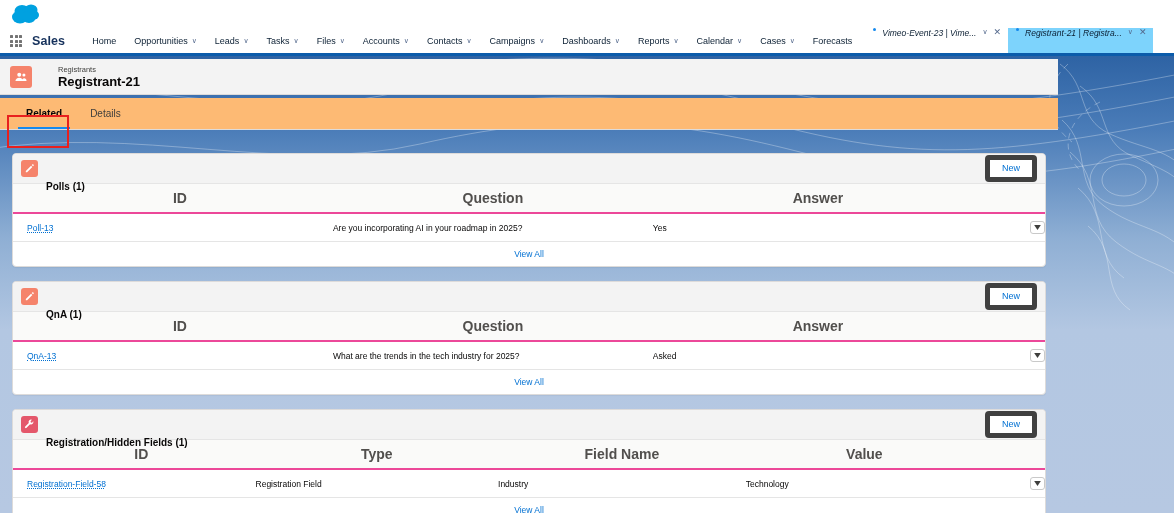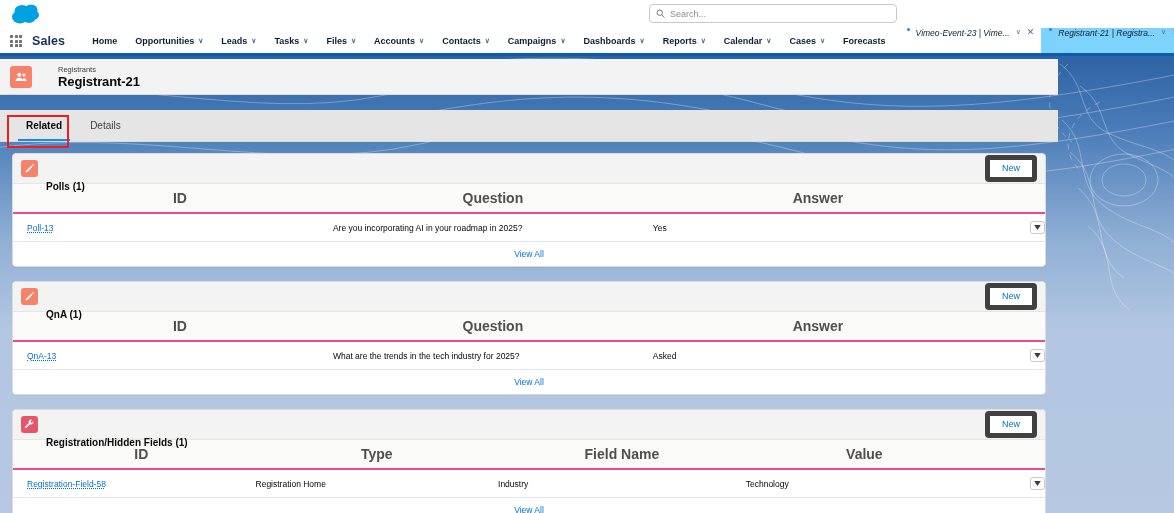--- a/index.html
+++ b/index.html
@@ -81,22 +81,22 @@
   .objicon {
     width: 22px; height: 22px; border-radius: 3px; display: flex;
     align-items: center; justify-content: center; flex: 0 0 auto;
   }
   #rec-header .objicon { background: #f5836b; }
   #rec-eyebrow { font-size: 7.5px; color: #3e3e3c; line-height: 11px; }
   #rec-title { font-size: 13px; font-weight: bold; color: #080707; line-height: 14px; letter-spacing: -.1px; }
 
   
   #tabstrip {
-    position: absolute; left: 0; top: 110px; width: 1058px; height: 32px;
-    background: #e5e5e5; border-bottom: 1px solid #dddbda; z-index: 32;
+    position: absolute; left: 0; top: 98px; width: 1058px; height: 32px;
+    background: #fdba74; border-bottom: 1px solid #dddbda; z-index: 32;
     display: flex; align-items: stretch; padding-left: 12px;
   }
   .ptab {
     display: flex; align-items: center; padding: 0 14px; font-size: 10px;
     color: #3e3e3c; cursor: pointer; position: relative;
   }
   .ptab.active { color: #080707; font-weight: bold; }
   .ptab.active::after {
     content: ''; position: absolute; left: 6px; right: 6px; bottom: 0;
     height: 2.5px; background: #1589ee;
@@ -180,43 +180,36 @@
   <svg id="sf-cloud" viewBox="0 0 44 24">
     <g fill="#00A1E0">
       <ellipse cx="14" cy="9" rx="7.5" ry="6"></ellipse>
       <ellipse cx="23" cy="8" rx="6.5" ry="5.5"></ellipse>
       <ellipse cx="12" cy="15" rx="8" ry="6.5"></ellipse>
       <ellipse cx="21" cy="15" rx="7" ry="6"></ellipse>
       <ellipse cx="26" cy="13" rx="5" ry="4.5"></ellipse>
     </g>
   </svg>
 
-  <div id="searchwrap">
-    <svg class="mag" viewBox="0 0 12 12">
-      <circle cx="5" cy="5" r="3.6" fill="none" stroke="#706e6b" stroke-width="1.2"></circle>
-      <line x1="7.7" y1="7.7" x2="11" y2="11" stroke="#706e6b" stroke-width="1.2" stroke-linecap="round"></line>
-    </svg>
-    <input type="text" placeholder="Search..." style="">
-  </div>
 </div>
 
 <div id="navbar">
   <div id="applauncher">
     <i></i>
       <i></i>
       <i></i>
       <i></i>
       <i></i>
       <i></i>
       <i></i>
       <i></i>
       <i></i>
   </div>
   <div id="appname">Sales</div>
-  <div id="navitems" style="display:flex;align-items:flex-end;font-weight:bold;">
+  <div id="navitems" style="display:flex;align-items:flex-end;">
       <div class="navitem">
         <span>Home</span>
       </div>
       <div class="navitem">
         <span>Opportunities</span>
         <span class="cv">∨</span>
       </div>
       <div class="navitem">
         <span>Leads</span>
         <span class="cv">∨</span>
@@ -414,21 +407,21 @@
             <th>ID</th>
             <th>Type</th>
             <th>Field Name</th>
             <th>Value</th>
             <th></th>
           </tr>
         </thead>
         <tbody>
           <tr>
             <td class="idcell"><a>Registration-Field-58</a></td>
-            <td>Registration Home</td>
+            <td>Registration Field</td>
             <td>Industry</td>
             <td>Technology</td>
             <td class="actcell"><span class="rowmenu">
                 <svg width="7" height="5" viewBox="0 0 8 6">
                   <path d="M0 0 h8 L4 6 z" fill="#3e3e3c"></path>
                 </svg>
               </span></td>
           </tr>
         </tbody>
       </table>

